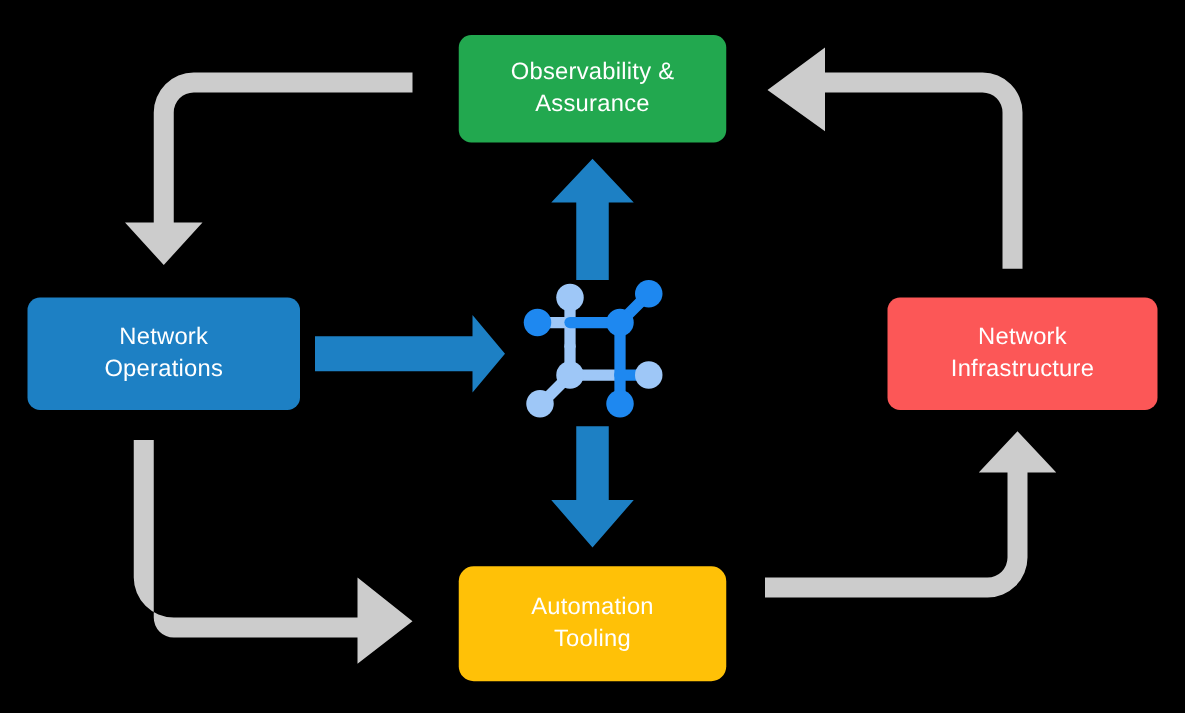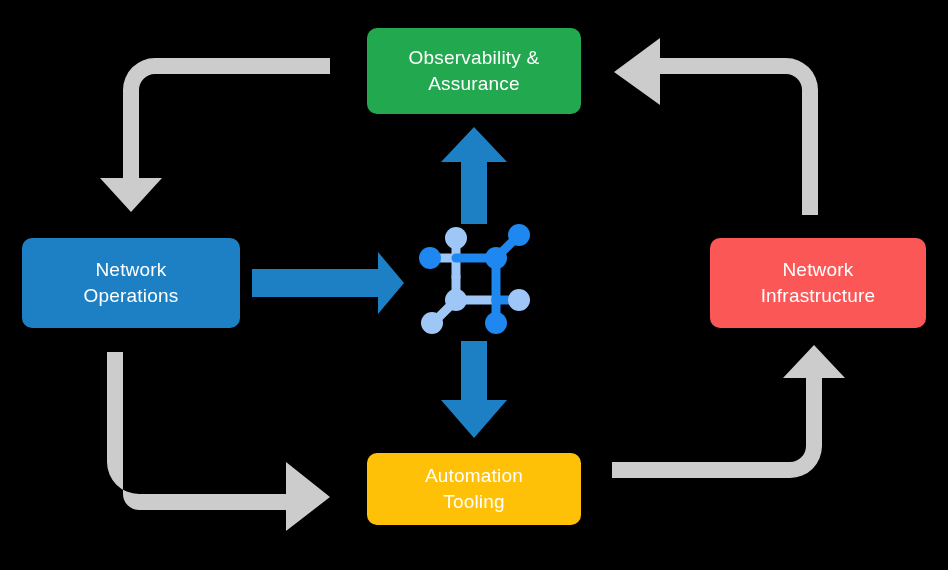--- a/index.html
+++ b/index.html
@@ -31,21 +31,21 @@
     padding: 20px 10px;
   }
   .node-label {
     white-space: pre-line;
     display: block;
   }
   
   #box-observability { left: 367px; top: 28px;  width: 214px; height: 86px; background: #22a84f; }
   #box-operations    { left: 22px;  top: 238px; width: 218px; height: 90px; background: #1d80c4; }
   #box-infrastructure{ left: 710px; top: 238px; width: 216px; height: 90px; background: #fc5757; }
-  #box-automation    { left: 367px; top: 453px; width: 214px; height: 72px; background: #ffc107; }
+  #box-automation    { left: 367px; top: 453px; width: 214px; height: 92px; background: #ffc107; border-radius: 12px; }
 
   .svg-layer {
     position: absolute;
     left: 0;
     top: 0;
     width: 948px;
     height: 570px;
     pointer-events: none;
   }
   .center-icon {

